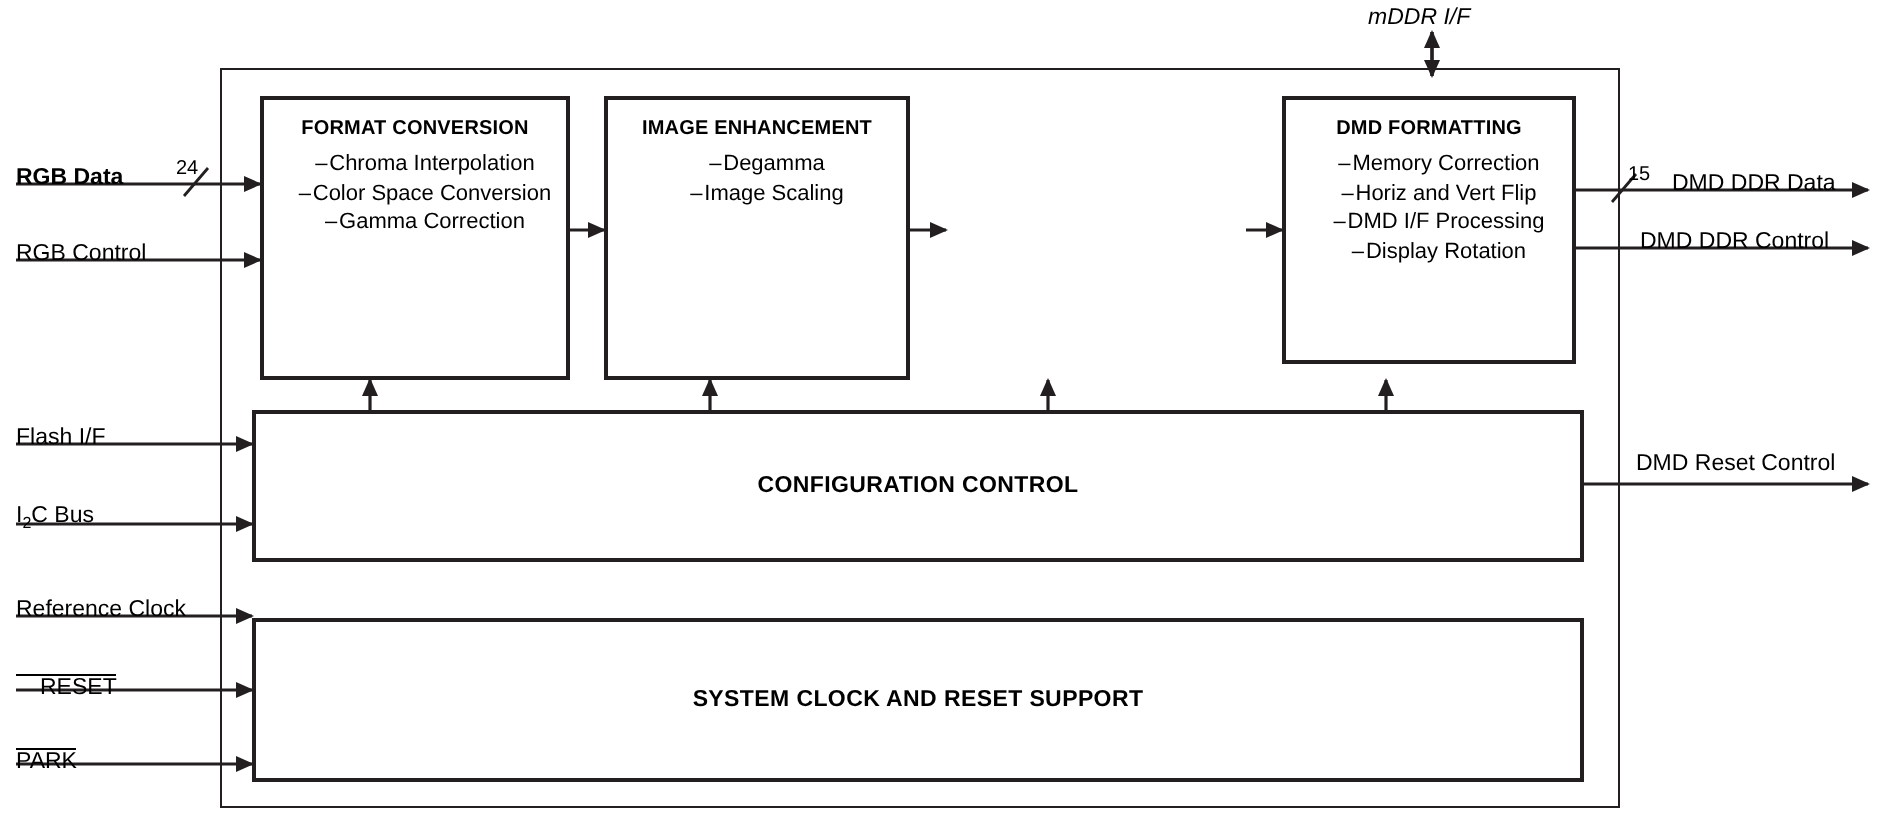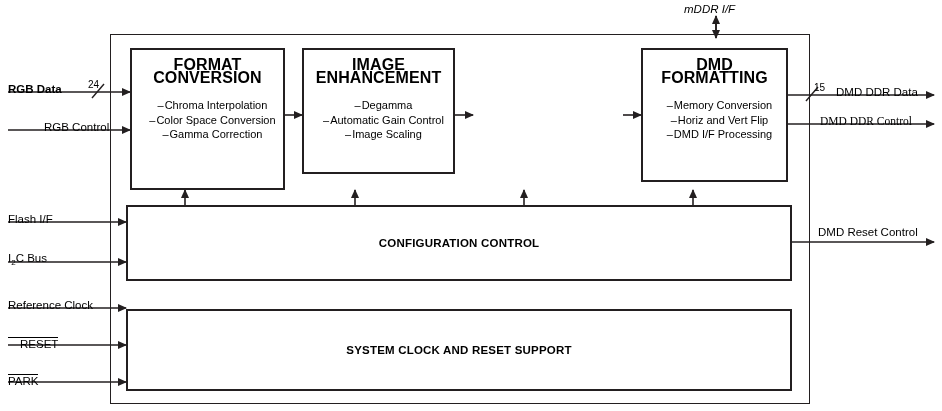--- a/index.html
+++ b/index.html
@@ -24,25 +24,25 @@
   }
 
   .block{
     position:absolute;
     border:2px solid #231f20;
     box-sizing:border-box;
     background:#ffffff;
   }
   .block .title{
     font-weight:bold;
-    font-size:16px;
+    font-size:10px;
     letter-spacing:0.1px;
     text-align:center;
     margin-top:8px;
-    margin-bottom:14px;
+    margin-bottom:4px;
     line-height:13px;
   }
   .block ul{
     list-style:none;
     margin:0;
     padding:0 0 0 9px;
     font-size:11px;
     line-height:14.5px;
     text-align:center;
   }
@@ -127,58 +127,58 @@
 
   <div class="block" style="left:130px;top:48px;width:155px;height:142px;">
     <div class="title">FORMAT CONVERSION</div>
     <ul>
       <li><span class="dash">–</span><span>Chroma Interpolation</span></li>
       <li><span class="dash">–</span><span>Color Space Conversion</span></li>
       <li><span class="dash">–</span><span>Gamma Correction</span></li>
     </ul>
   </div>
 
-  <div class="block" style="left:302px;top:48px;width:153px;height:126px;">
+  <div class="block" style="left:302px;top:48px;width:153px;height:142px;">
     <div class="title">IMAGE ENHANCEMENT</div>
     <ul>
       <li><span class="dash">–</span><span>Degamma</span></li>
-      <li><span class="dash">–</span><span>Automatic Gain Control</span></li>
       <li><span class="dash">–</span><span>Image Scaling</span></li>
     </ul>
   </div>
 
 
   <div class="block" style="left:641px;top:48px;width:147px;height:134px;">
     <div class="title">DMD FORMATTING</div>
     <ul>
-      <li><span class="dash">–</span><span>Memory Conversion</span></li>
+      <li><span class="dash">–</span><span>Memory Correction</span></li>
       <li><span class="dash">–</span><span>Horiz and Vert Flip</span></li>
       <li><span class="dash">–</span><span>DMD I/F Processing</span></li>
+      <li><span class="dash">–</span><span>Display Rotation</span></li>
     </ul>
   </div>
 
   <div class="band" style="left:126px;top:309px;width:666px;height:82px;">
     <span>SYSTEM CLOCK AND RESET SUPPORT</span>
   </div>
 
   <div class="band" style="left:126px;top:205px;width:666px;height:76px;">
     <span>CONFIGURATION CONTROL</span>
   </div>
 
   <div class="lbl" style="left:8px;top:83px;font-weight:bold;"><span>RGB Data</span></div>
   <div class="lbl small" style="left:88px;top:78px;">24</div>
-  <div class="lbl" style="left:8px;top:121px;margin-left:36px;">RGB Control</div>
+  <div class="lbl" style="left:8px;top:121px;">RGB Control</div>
 
   <div class="lbl" style="left:8px;top:213px;">Flash I/F</div>
   <div class="lbl" style="left:8px;top:252px;">I<sub>2</sub>C Bus</div>
 
   <div class="lbl" style="left:8px;top:299px;">Reference Clock</div>
   <div class="lbl overline" style="left:8px;top:337px;padding-left:12px;">RESET</div>
   <div class="lbl overline" style="left:8px;top:374px;">PARK</div>
 
   <div class="lbl small" style="left:814px;top:81px;">15</div>
   <div class="lbl" style="left:836px;top:86px;">DMD DDR Data</div>
-  <div class="lbl" style="left:820px;top:115px;font-family:Liberation Serif, serif;">DMD DDR Control</div>
+  <div class="lbl" style="left:820px;top:115px;">DMD DDR Control</div>
   <div class="lbl" style="left:818px;top:226px;">DMD Reset Control</div>
 
   <div class="lbl" style="left:684px;top:3px;font-style:italic;">mDDR I/F</div>
 
 </div>
 
 </body></html>

